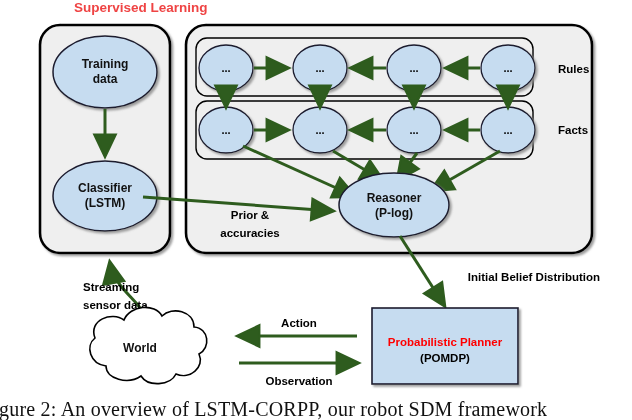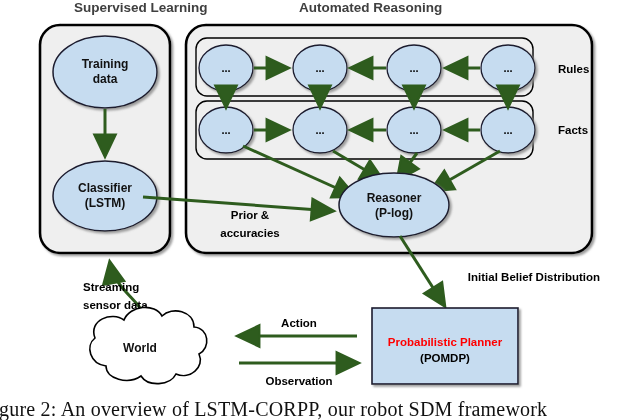--- a/index.html
+++ b/index.html
@@ -16,21 +16,21 @@
     font-family: "Liberation Sans", sans-serif;
   }
   svg#canvas {
     position: absolute;
     left: 0; top: 0;
     width: 632px;
     height: 420px;
   }
   .sec-title {
     position: absolute;
-    color: #404040;
+    color: #ef4444;
     font-weight: bold;
     font-size: 13.5px;
     font-family: "Liberation Sans", sans-serif;
     white-space: nowrap;
   }
   .node-label-sm {
     font-family: "Liberation Sans", sans-serif;
     font-weight: bold;
     font-size: 12px;
     fill: #111111;
@@ -84,21 +84,20 @@
   }
   .caption span { position: relative; left: -18px; }
 </style>
 </head>
 <body>
 
 <div id="figure">
 
   <div class="sec-title" style="left:74px; top:0px;">Supervised Learning</div>
 
-  <div class="sec-title" style="left:299px; top:0px;">Automated Reasoning</div>
 
   <svg id="canvas" viewBox="0 0 632 420">
     <defs>
       <marker id="ah" markerWidth="9" markerHeight="9" refX="7.4" refY="4.5" orient="auto" markerUnits="strokeWidth">
         <path d="M0.6,0.9 L8.2,4.5 L0.6,8.1 z" fill="#2e5c1e" stroke="#2e5c1e" stroke-width="0.7"></path>
       </marker>
       <marker id="ah2" markerWidth="9" markerHeight="9" refX="7.4" refY="4.5" orient="auto" markerUnits="strokeWidth">
         <path d="M0.6,0.9 L8.2,4.5 L0.6,8.1 z" fill="#2e5c1e" stroke="#2e5c1e" stroke-width="0.7"></path>
       </marker>
       <filter id="sh" x="-30%" y="-30%" width="180%" height="180%">

